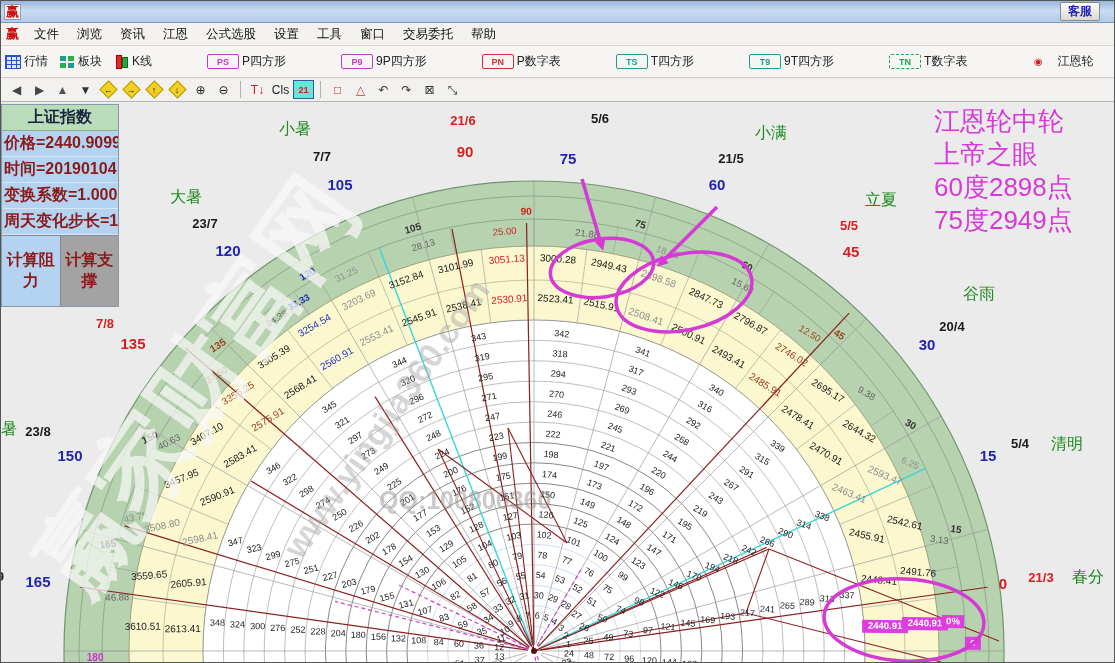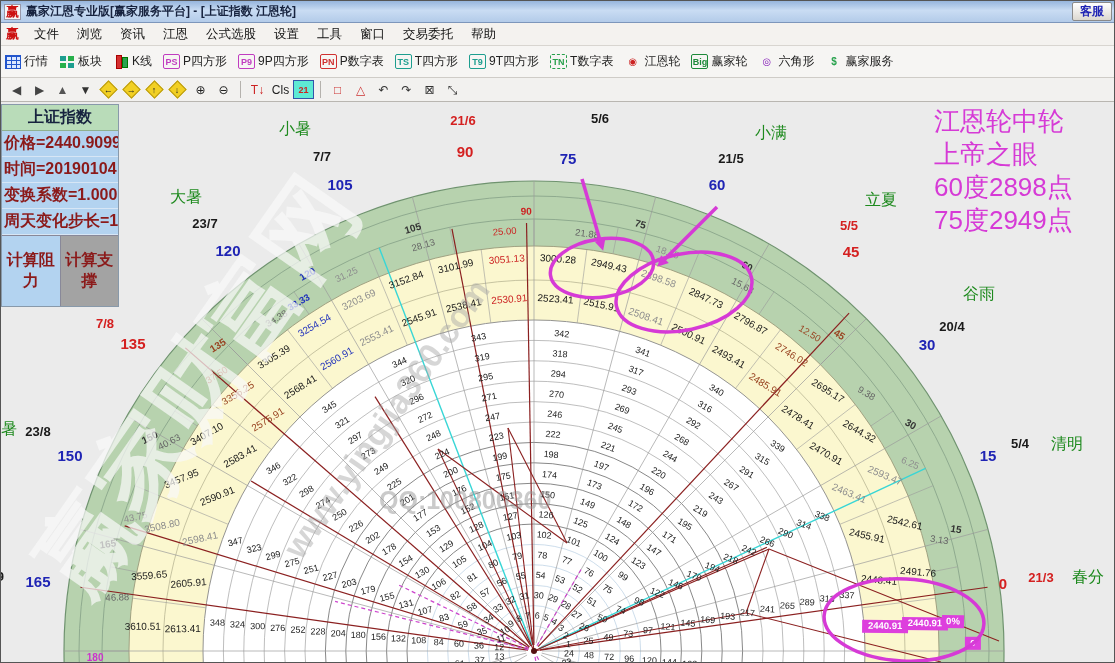--- a/index.html
+++ b/index.html
@@ -4,30 +4,30 @@
 <style>
   * { margin:0; padding:0; box-sizing:border-box; }
   body { font-family:"Liberation Sans","DejaVu Sans",sans-serif; background:#888; }
   #app { position:relative; width:1115px; height:663px; overflow:hidden; background:#ebebeb; border:1px solid #555; }
   
   #titlebar { position:absolute; left:0; top:0; width:100%; height:22px; z-index:30;
     background:linear-gradient(#96b5dd,#c9dcf3 45%,#b3cbe9); display:flex; align-items:center;
     border-bottom:1px solid #7d96bb; }
   #titlebar .appicon { color:#cc1111; font-weight:bold; font-size:13px; background:#f6f6f6; border:1px solid #99a; margin:0 5px 0 3px; padding:0 1px; line-height:14px; }
   #titlebar .title { font-size:12px; font-weight:bold; color:#17233f; }
-  #support-btn { position:absolute; right:2px; top:1px; height:19px; padding:0 7px; font-size:12px; font-weight:bold;
+  #support-btn { position:absolute; right:14px; top:1px; height:19px; padding:0 7px; font-size:12px; font-weight:bold;
     color:#1f24b4; background:linear-gradient(#ffffff,#dcd8d0); border:1px solid #8a8a8a; border-radius:2px; cursor:default; }
   #menubar { position:absolute; left:0; top:22px; width:100%; height:23px; z-index:30;
     background:#f4f2ef; border-bottom:1px solid #d8d5d0; display:flex; align-items:center; font-size:12.5px; color:#111; }
   #menubar .appicon { color:#cc1111; font-weight:bold; font-size:13px; margin:0 6px 0 5px; }
   #menubar .mitem { padding:14px 9px; }
   #toolbar1 { position:absolute; left:0; top:45px; width:100%; height:32px; z-index:30;
     background:#f6f5f3; border-bottom:1px solid #cfccc7; display:flex; align-items:center; font-size:12px; color:#222; padding-left:4px; }
   .titem { display:flex; align-items:center; gap:3px; margin-right:11px; white-space:nowrap; }
-  .tico { display:inline-flex; align-items:center; justify-content:center; width:17px; height:15px; font-size:10px; font-weight:bold; }
+  .tico { display:inline-flex; align-items:center; justify-content:center; width:32px; height:15px; font-size:10px; font-weight:bold;margin-left:44px; }
   .tico.box { border:1px solid currentColor; border-radius:2px; font-size:9px; }
   .tico.dash { border-style:dashed; }
   .icon-grid { width:16px; height:14px; border:1px solid #2255cc;
     background:linear-gradient(#2255cc 1px,transparent 1px) 0 0/100% 4px,
                linear-gradient(90deg,#2255cc 1px,transparent 1px) 0 0/5px 100%, #dce8ff; }
   .icon-blocks { width:16px; height:14px;
     background:linear-gradient(#1d9e8f,#1d9e8f) 1px 1px/6px 5px no-repeat,
                linear-gradient(#27b04b,#27b04b) 9px 1px/6px 5px no-repeat,
                linear-gradient(#27b04b,#27b04b) 1px 8px/6px 5px no-repeat,
                linear-gradient(#1d9e8f,#1d9e8f) 9px 8px/6px 5px no-repeat; }
@@ -496,21 +496,20 @@
         <ellipse cx="903" cy="619" rx="80" ry="41" fill="none" stroke="#d63ad6" stroke-width="3.5" transform="rotate(3 903 619)"></ellipse>
         <line x1="581" y1="178" x2="601" y2="246" stroke="#d63ad6" stroke-width="3.5"></line>
         <polygon points="602.1286652959662,249.83746200628508 604.3013459907012,237.73252670704758 593.7483254734171,240.8363562709546" fill="#d63ad6"></polygon>
         <line x1="716" y1="206" x2="659" y2="263" stroke="#d63ad6" stroke-width="3.5"></line>
         <polygon points="656.1715728752538,265.8284271247462 667.8388347648317,261.93933982822017 660.0606601717798,254.16116523516817" fill="#d63ad6"></polygon>
       </g>
     </svg>
 
   <div id="titlebar">
     <span class="appicon">赢</span>
-    <span class="title">赢家江恩专业版[赢家服务平台] - [上证指数 江恩轮]</span>
     <button id="support-btn">客服</button>
   </div>
 
   <div id="menubar">
     <span class="appicon">赢</span>
   <span class="mitem">文件</span>
       <span class="mitem">浏览</span>
       <span class="mitem">资讯</span>
       <span class="mitem">江恩</span>
       <span class="mitem">公式选股</span>

